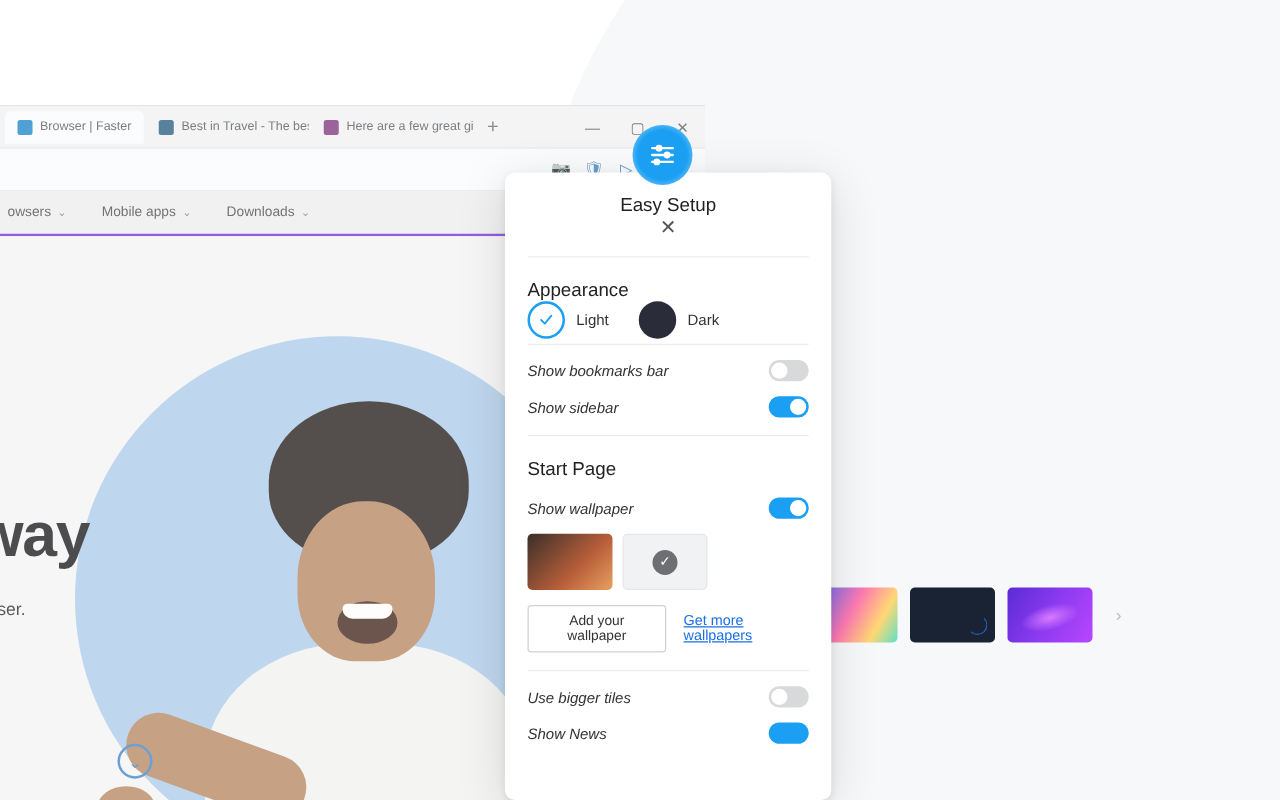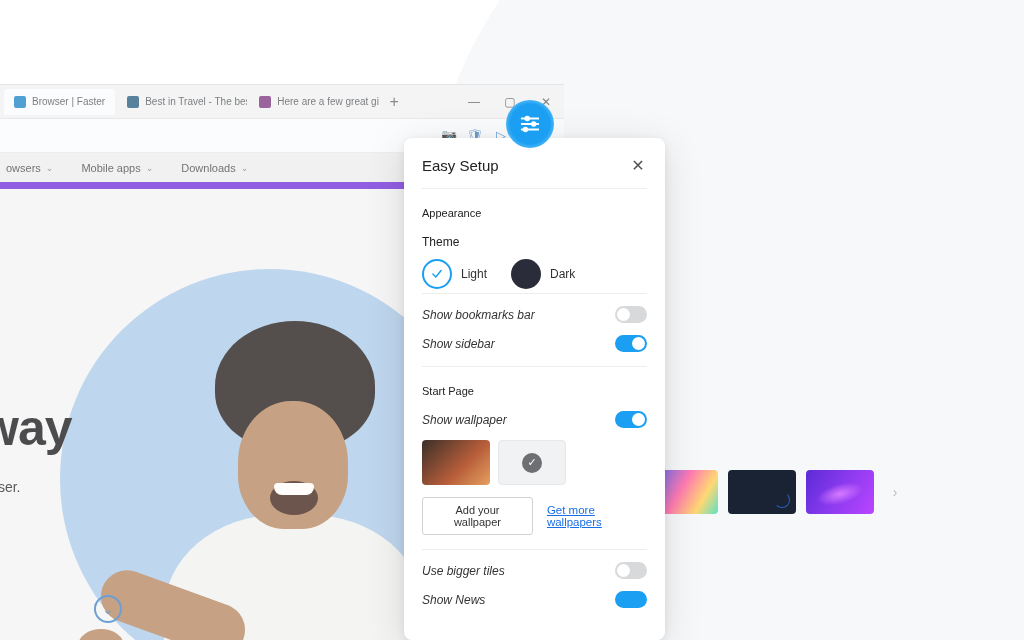--- a/index.html
+++ b/index.html
@@ -19,21 +19,21 @@
   .tab .favicon.lp { background: #21577a; }
   .tab .favicon.gift { background: #7a2f7a; }
   .tab-new { width: 26px; height: 26px; display: flex; align-items: center; justify-content: center; color: #666; font-size: 16px; }
   .win-controls { margin-left: auto; display: flex; gap: 0; }
   .win-btn { width: 36px; height: 34px; display: flex; align-items: center; justify-content: center; color: #555; font-size: 12px; }
 
   .addrbar { height: 34px; display: flex; align-items: center; justify-content: flex-end; padding-right: 18px; gap: 10px; background: #fafbfc; border-bottom: 1px solid #e6e7e9; }
   .addr-icon { width: 16px; height: 16px; display:flex; align-items:center; justify-content:center; color:#3a7fbf; font-size:13px; }
   .addr-sep { width:1px; height:16px; background:#d7d8da; }
 
-  .navrow { height: 36px; display: flex; align-items: center; gap: 28px; padding-left: 6px; background: #ededed; border-bottom: 7px solid #6d28d9; font-size: 11px; color: #444; }
+  .navrow { height: 36px; display: flex; align-items: center; gap: 28px; padding-left: 6px; background: #ededed; border-bottom: 2px solid #6d28d9; font-size: 11px; color: #444; }
   .navitem { display:flex; align-items:center; gap:5px; }
   .chev-sm { font-size:9px; color:#777; }
 
   .hero { position: relative; height: 452px; background: #f3f3f3; overflow:hidden; }
   .hero-circle { position:absolute; left:60px; top:80px; width:420px; height:420px; border-radius:50%; background:#a8c9e8; }
   .hero-person { position:absolute; left:120px; top:140px; width:330px; height:380px; }
   .hero-hair { position:absolute; left:95px; top:-8px; width:160px; height:130px; border-radius:50% 50% 45% 45%; background:#1b1511; }
   .hero-face { position:absolute; left:118px; top:72px; width:110px; height:128px; border-radius:48% 48% 42% 42%; background:#b4825b; }
   .hero-mouth { position:absolute; left:150px; top:152px; width:48px; height:34px; border-radius:50%; background:#3a1d12; }
   .hero-teeth { position:absolute; left:154px; top:154px; width:40px; height:12px; border-radius:4px 4px 8px 8px; background:#fffdfa; }
@@ -43,25 +43,25 @@
   .hero-title { position:absolute; left:-20px; top:210px; font-size:50px; font-weight:700; color:#101114; letter-spacing:-1px; }
   .hero-sub { position:absolute; left:-20px; top:290px; font-size:14px; color:#222; }
   .hero-carousel-btn { position:absolute; left:94px; bottom:18px; width:28px; height:28px; border-radius:50%; border:2px solid #3b7fc4; display:flex; align-items:center; justify-content:center; color:#3b7fc4; font-size:13px; }
 
   
   .settings-trigger { position:absolute; left:506px; top:100px; width:48px; height:48px; border-radius:50%; background:radial-gradient(circle,#1a9ff2 0%,#1a9ff2 58%,#58baf7 75%,#a8dbfb 100%); display:flex; align-items:center; justify-content:center; z-index:30; }
   .settings-trigger svg { width:22px; height:22px; }
 
   
   .panel { position:absolute; left:404px; top:138px; width:261px; height:502px; background:#ffffff; border-radius:8px; box-shadow: 0 8px 40px rgba(0,0,0,0.12), 0 2px 8px rgba(0,0,0,0.08); padding:18px 18px 0 18px; z-index:20; overflow:hidden; }
-  .panel-head { display:flex; align-items:center; justify-content:space-between; padding-bottom:14px; border-bottom:1px solid #eceded; }
+  .panel-head { display:flex; align-items:center; justify-content:space-between; padding-bottom:14px; border-bottom:1px solid #eceded;flex-direction:column; }
   .panel-title { font-size:15px; color:#222; }
   .panel-close { width:18px; height:18px; color:#555; font-size:16px; display:flex; align-items:center; justify-content:center; }
 
-  .sect-label { font-size:11px; color:#222; margin-top:18px; }
+  .sect-label { font-size:15px; color:#222; margin-top:18px; }
   .sub-label { font-size:12px; color:#222; margin-top:16px; margin-bottom:10px; }
 
   .theme-row { display:flex; gap:24px; align-items:center; padding-bottom:4px; border-bottom:1px solid #eceded; }
   .theme-opt { display:flex; align-items:center; gap:9px; }
   .theme-swatch { width:30px; height:30px; border-radius:50%; }
   .theme-light { border:2px solid #1a9ff2; background:#fff; display:flex; align-items:center; justify-content:center; color:#1a9ff2; }
   .theme-dark { background:#2a2c3a; }
   .theme-name { font-size:12px; color:#333; }
 
   .toggle-row { display:flex; align-items:center; justify-content:space-between; font-size:12px; color:#333; margin-top:12px;font-style:italic; }
@@ -179,21 +179,20 @@
   </svg>
 </div>
 
 <div class="panel">
   <div class="panel-head">
     <div class="panel-title">Easy Setup</div>
     <div class="panel-close">✕</div>
   </div>
 
   <div class="sect-label">Appearance</div>
-  <div class="sub-label">Theme</div>
 
   <div class="theme-row">
     <div class="theme-opt">
       <div class="theme-swatch theme-light">
         <svg width="14" height="14" viewBox="0 0 24 24">
             <path d="M5 12l5 5 9-11" stroke="#1a9ff2" stroke-width="2.5" fill="none" stroke-linecap="round" stroke-linejoin="round"></path>
           </svg>
       </div>
       <span class="theme-name">Light</span>
     </div>

